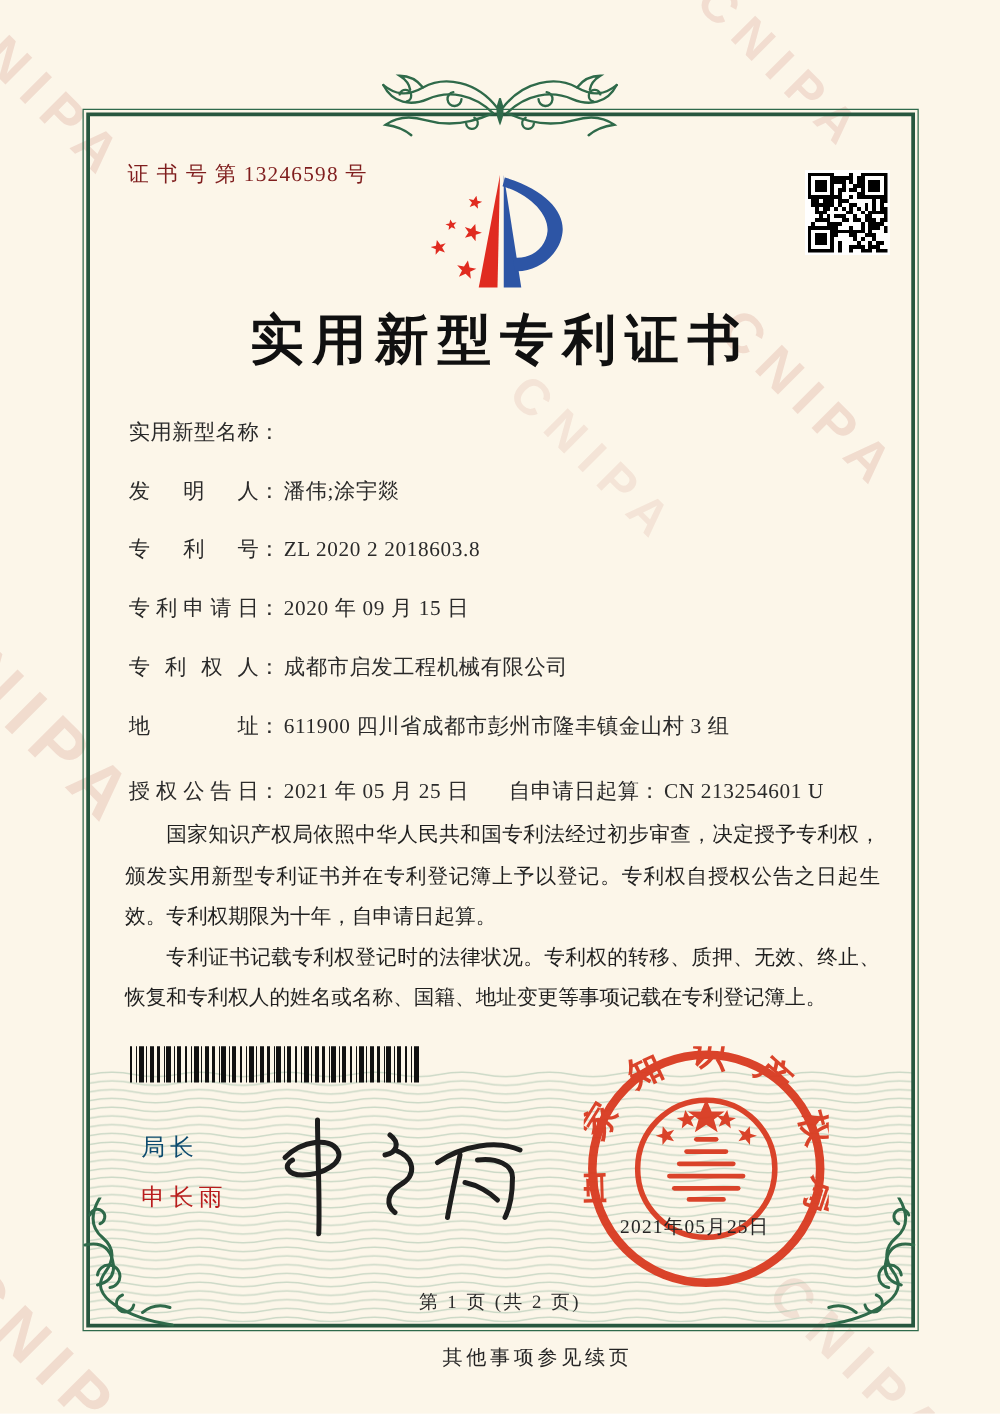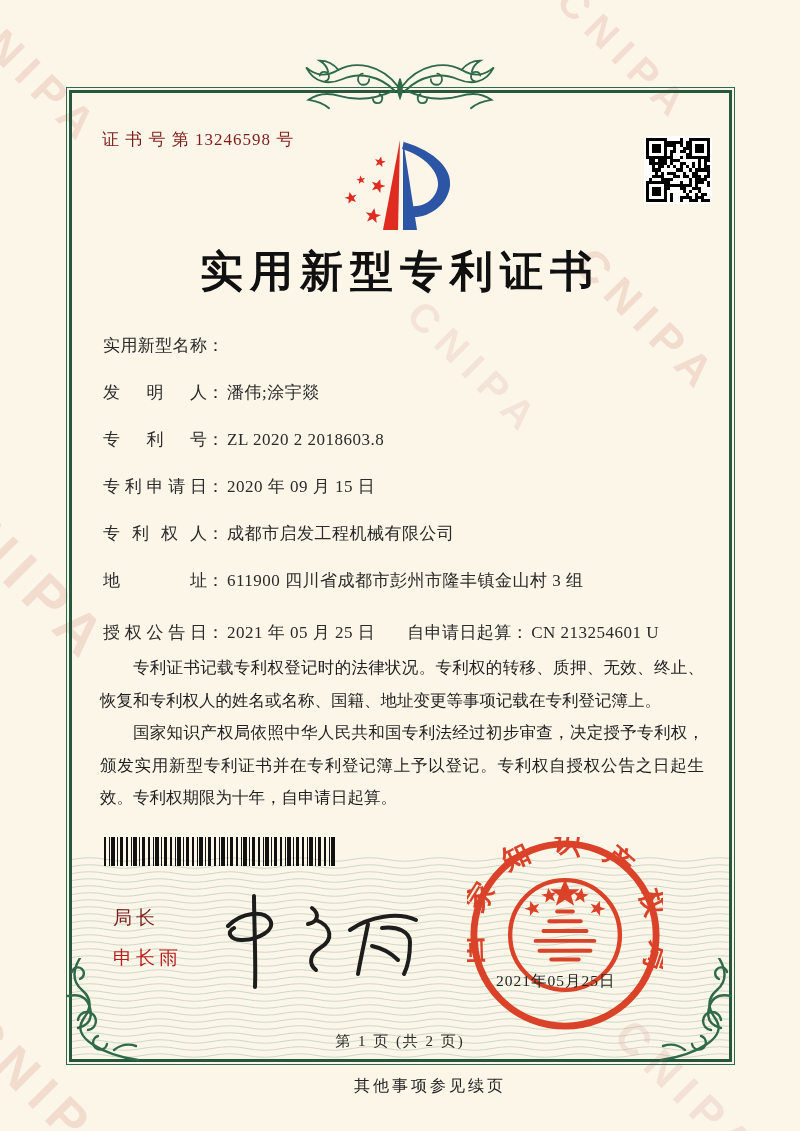--- a/index.html
+++ b/index.html
@@ -59,21 +59,21 @@
 
   
   .barcode{position:absolute;left:104px;top:837px;width:232px;height:29px;z-index:3;
     background:repeating-linear-gradient(90deg,
       #111 0 2px,transparent 2px 5px,#111 5px 6px,transparent 6px 7px,
       #111 7px 11px,transparent 11px 13px,#111 13px 14px,transparent 14px 16px,
       #111 16px 19px,transparent 19px 22px);}
 
   
   .officer-title{position:absolute;left:113px;top:905px;font-size:19px;letter-spacing:4px;
-                 color:#7f1d1d;z-index:3;font-family:"Liberation Sans",sans-serif;}
+                 color:#0c4a6e;z-index:3;font-family:"Liberation Sans",sans-serif;}
   .officer-name{position:absolute;left:113px;top:945px;font-size:19px;letter-spacing:4px;
                 color:#b91c1c;z-index:3;font-family:"Liberation Sans",sans-serif;}
   .signature{position:absolute;left:212px;top:890px;width:230px;height:100px;z-index:3;}
 
   
   .seal{position:absolute;left:467px;top:837px;width:196px;height:196px;z-index:4;opacity:.95;}
   .seal-date{position:absolute;left:496px;top:971px;width:160px;font-size:15.5px;
              letter-spacing:1px;color:#252525;z-index:5;white-space:nowrap;}
 
   
@@ -377,22 +377,22 @@
       </span>
       <span class="grp grp2">
         <span class="flabel">自申请日起算</span>
           <span class="fcolon">：</span>
         <span class="fvalue">CN 213254601 U</span>
       </span>
     </div>
   </div>
 
   <div class="paras">
+    <p>国家知识产权局依照中华人民共和国专利法经过初步审查，决定授予专利权，颁发实用新型专利证书并在专利登记簿上予以登记。专利权自授权公告之日起生效。专利权期限为十年，自申请日起算。</p>
     <p>专利证书记载专利权登记时的法律状况。专利权的转移、质押、无效、终止、恢复和专利权人的姓名或名称、国籍、地址变更等事项记载在专利登记簿上。</p>
-    <p>国家知识产权局依照中华人民共和国专利法经过初步审查，决定授予专利权，颁发实用新型专利证书并在专利登记簿上予以登记。专利权自授权公告之日起生效。专利权期限为十年，自申请日起算。</p>
   </div>
 
   <div class="barcode"></div>
 
   <div class="officer-title">局长</div>
   <div class="officer-name">申长雨</div>
 
   <svg class="signature" viewBox="0 0 230 100">
     <g fill="none" stroke="#1d1d1d" stroke-width="4" stroke-linecap="round">
       <path d="M16,36 C30,22 52,20 58,30 C64,40 46,50 30,50 C18,50 14,42 22,38"></path>

